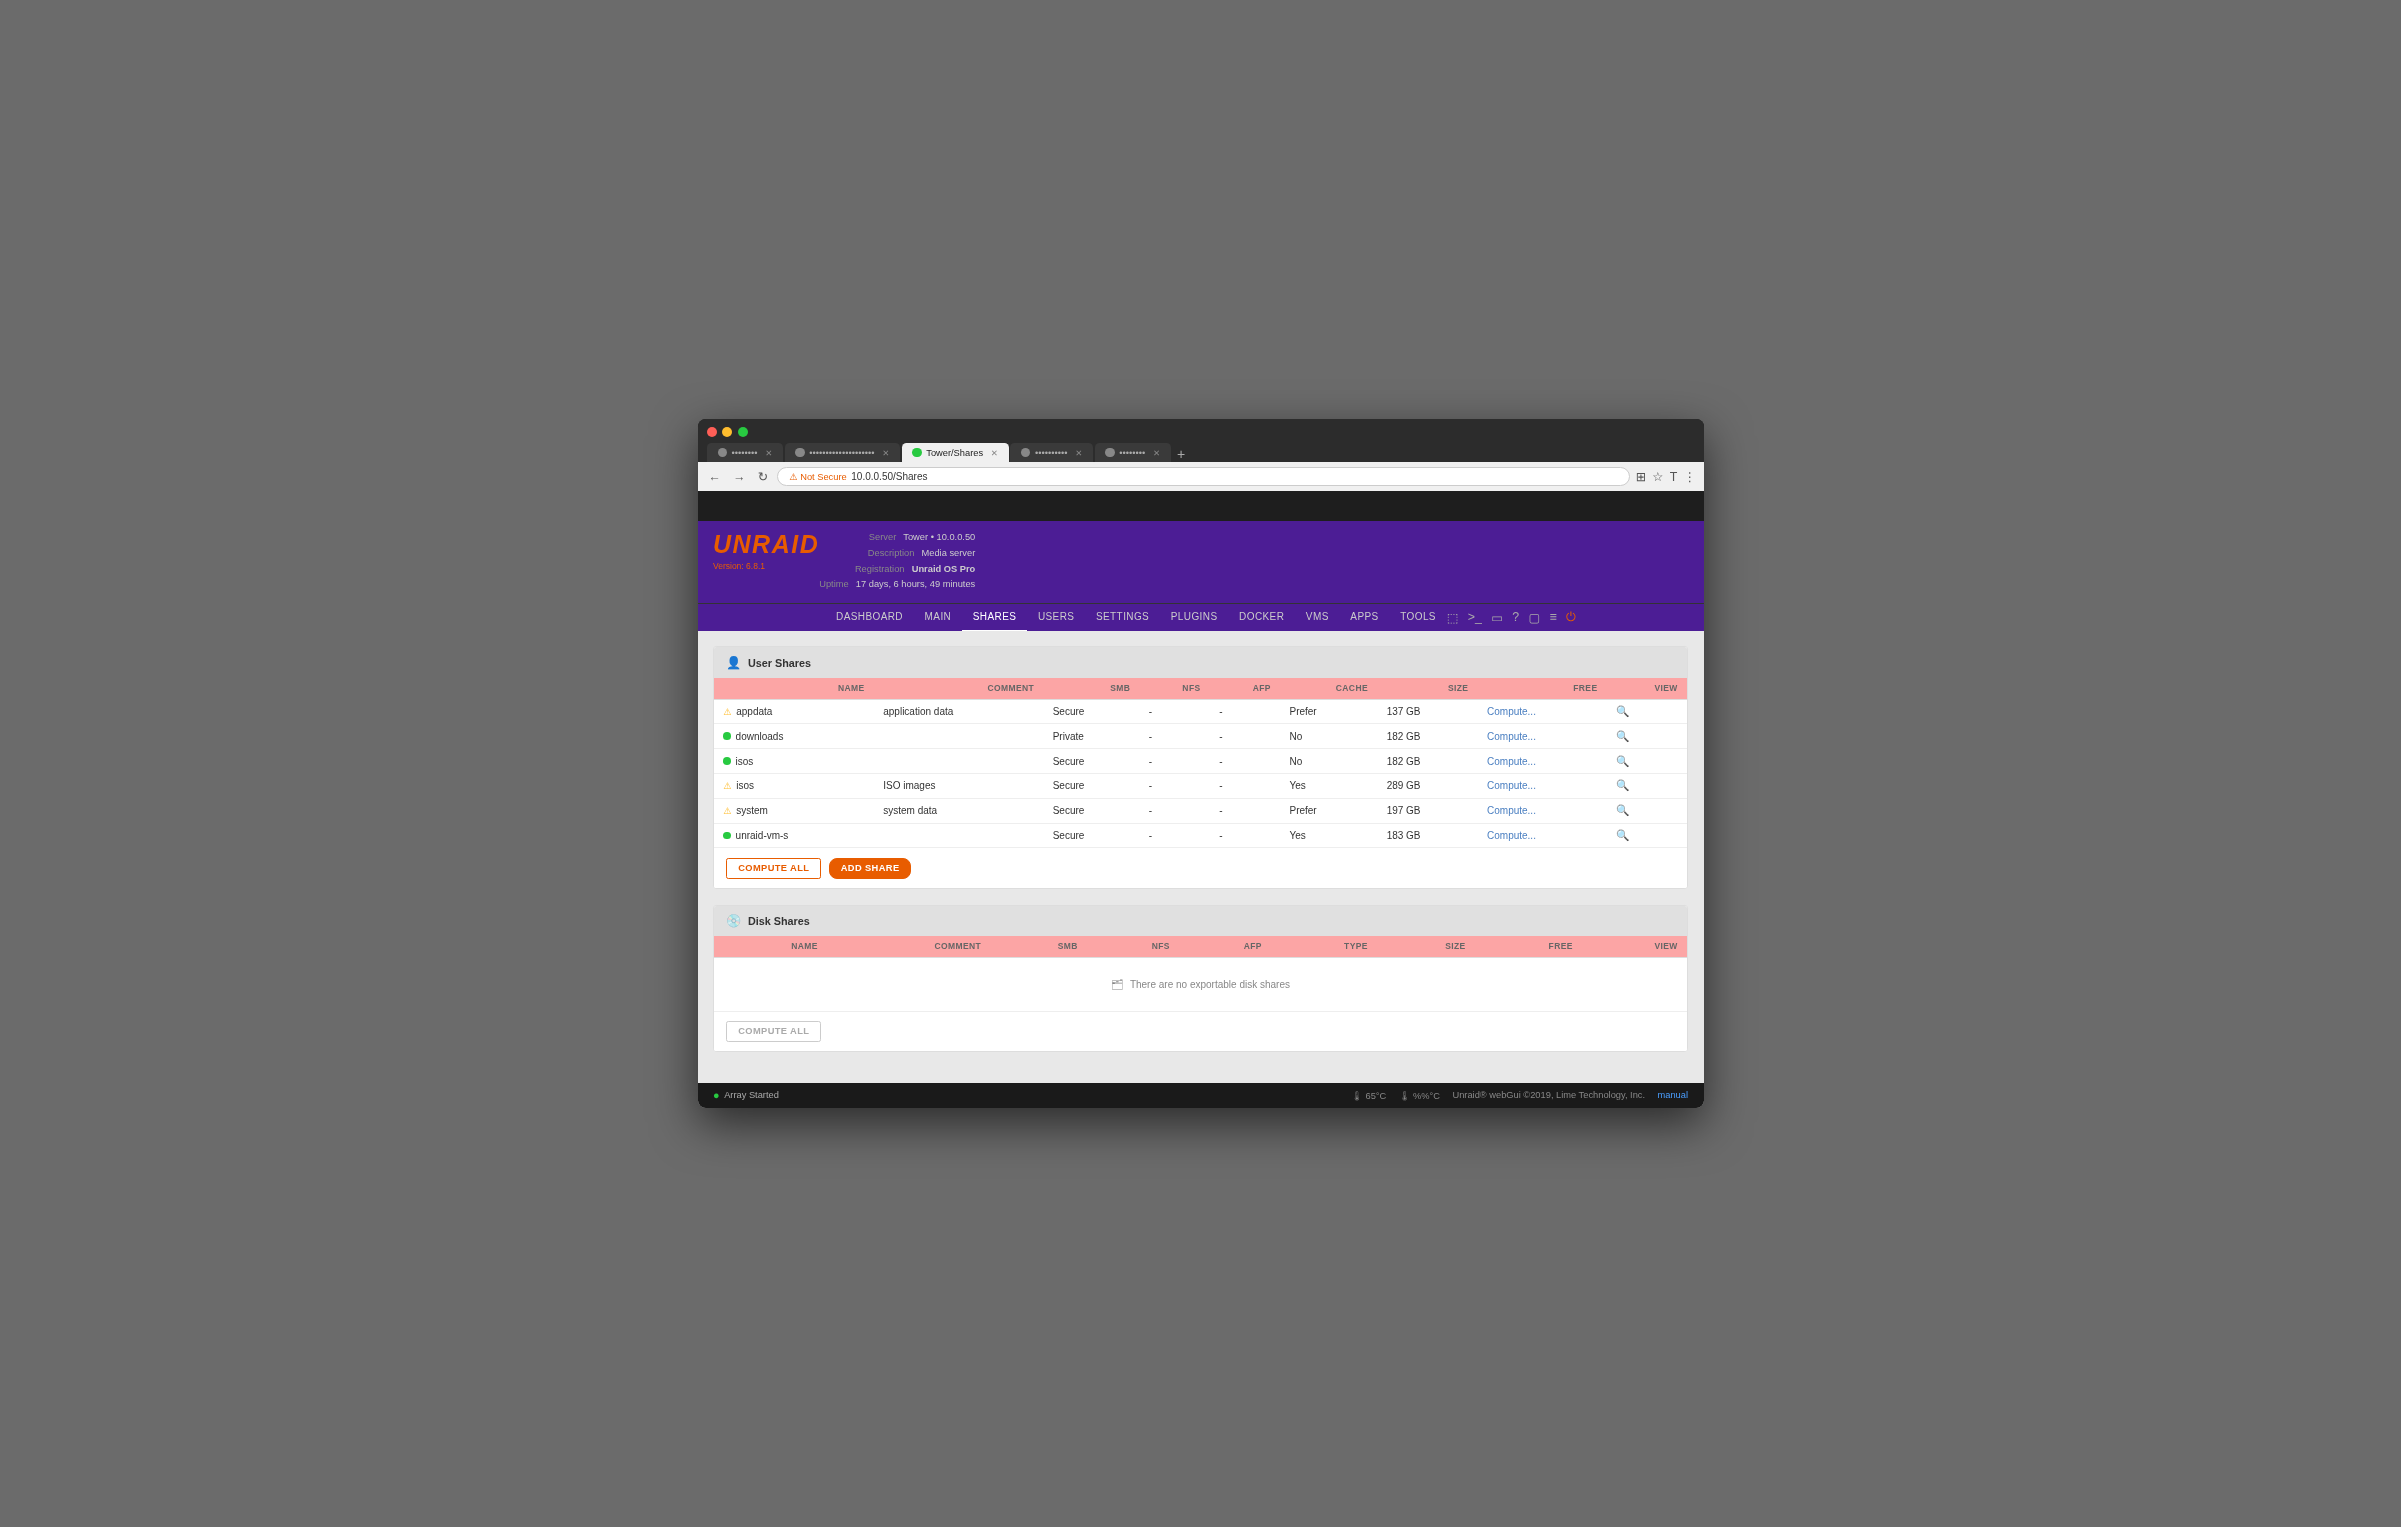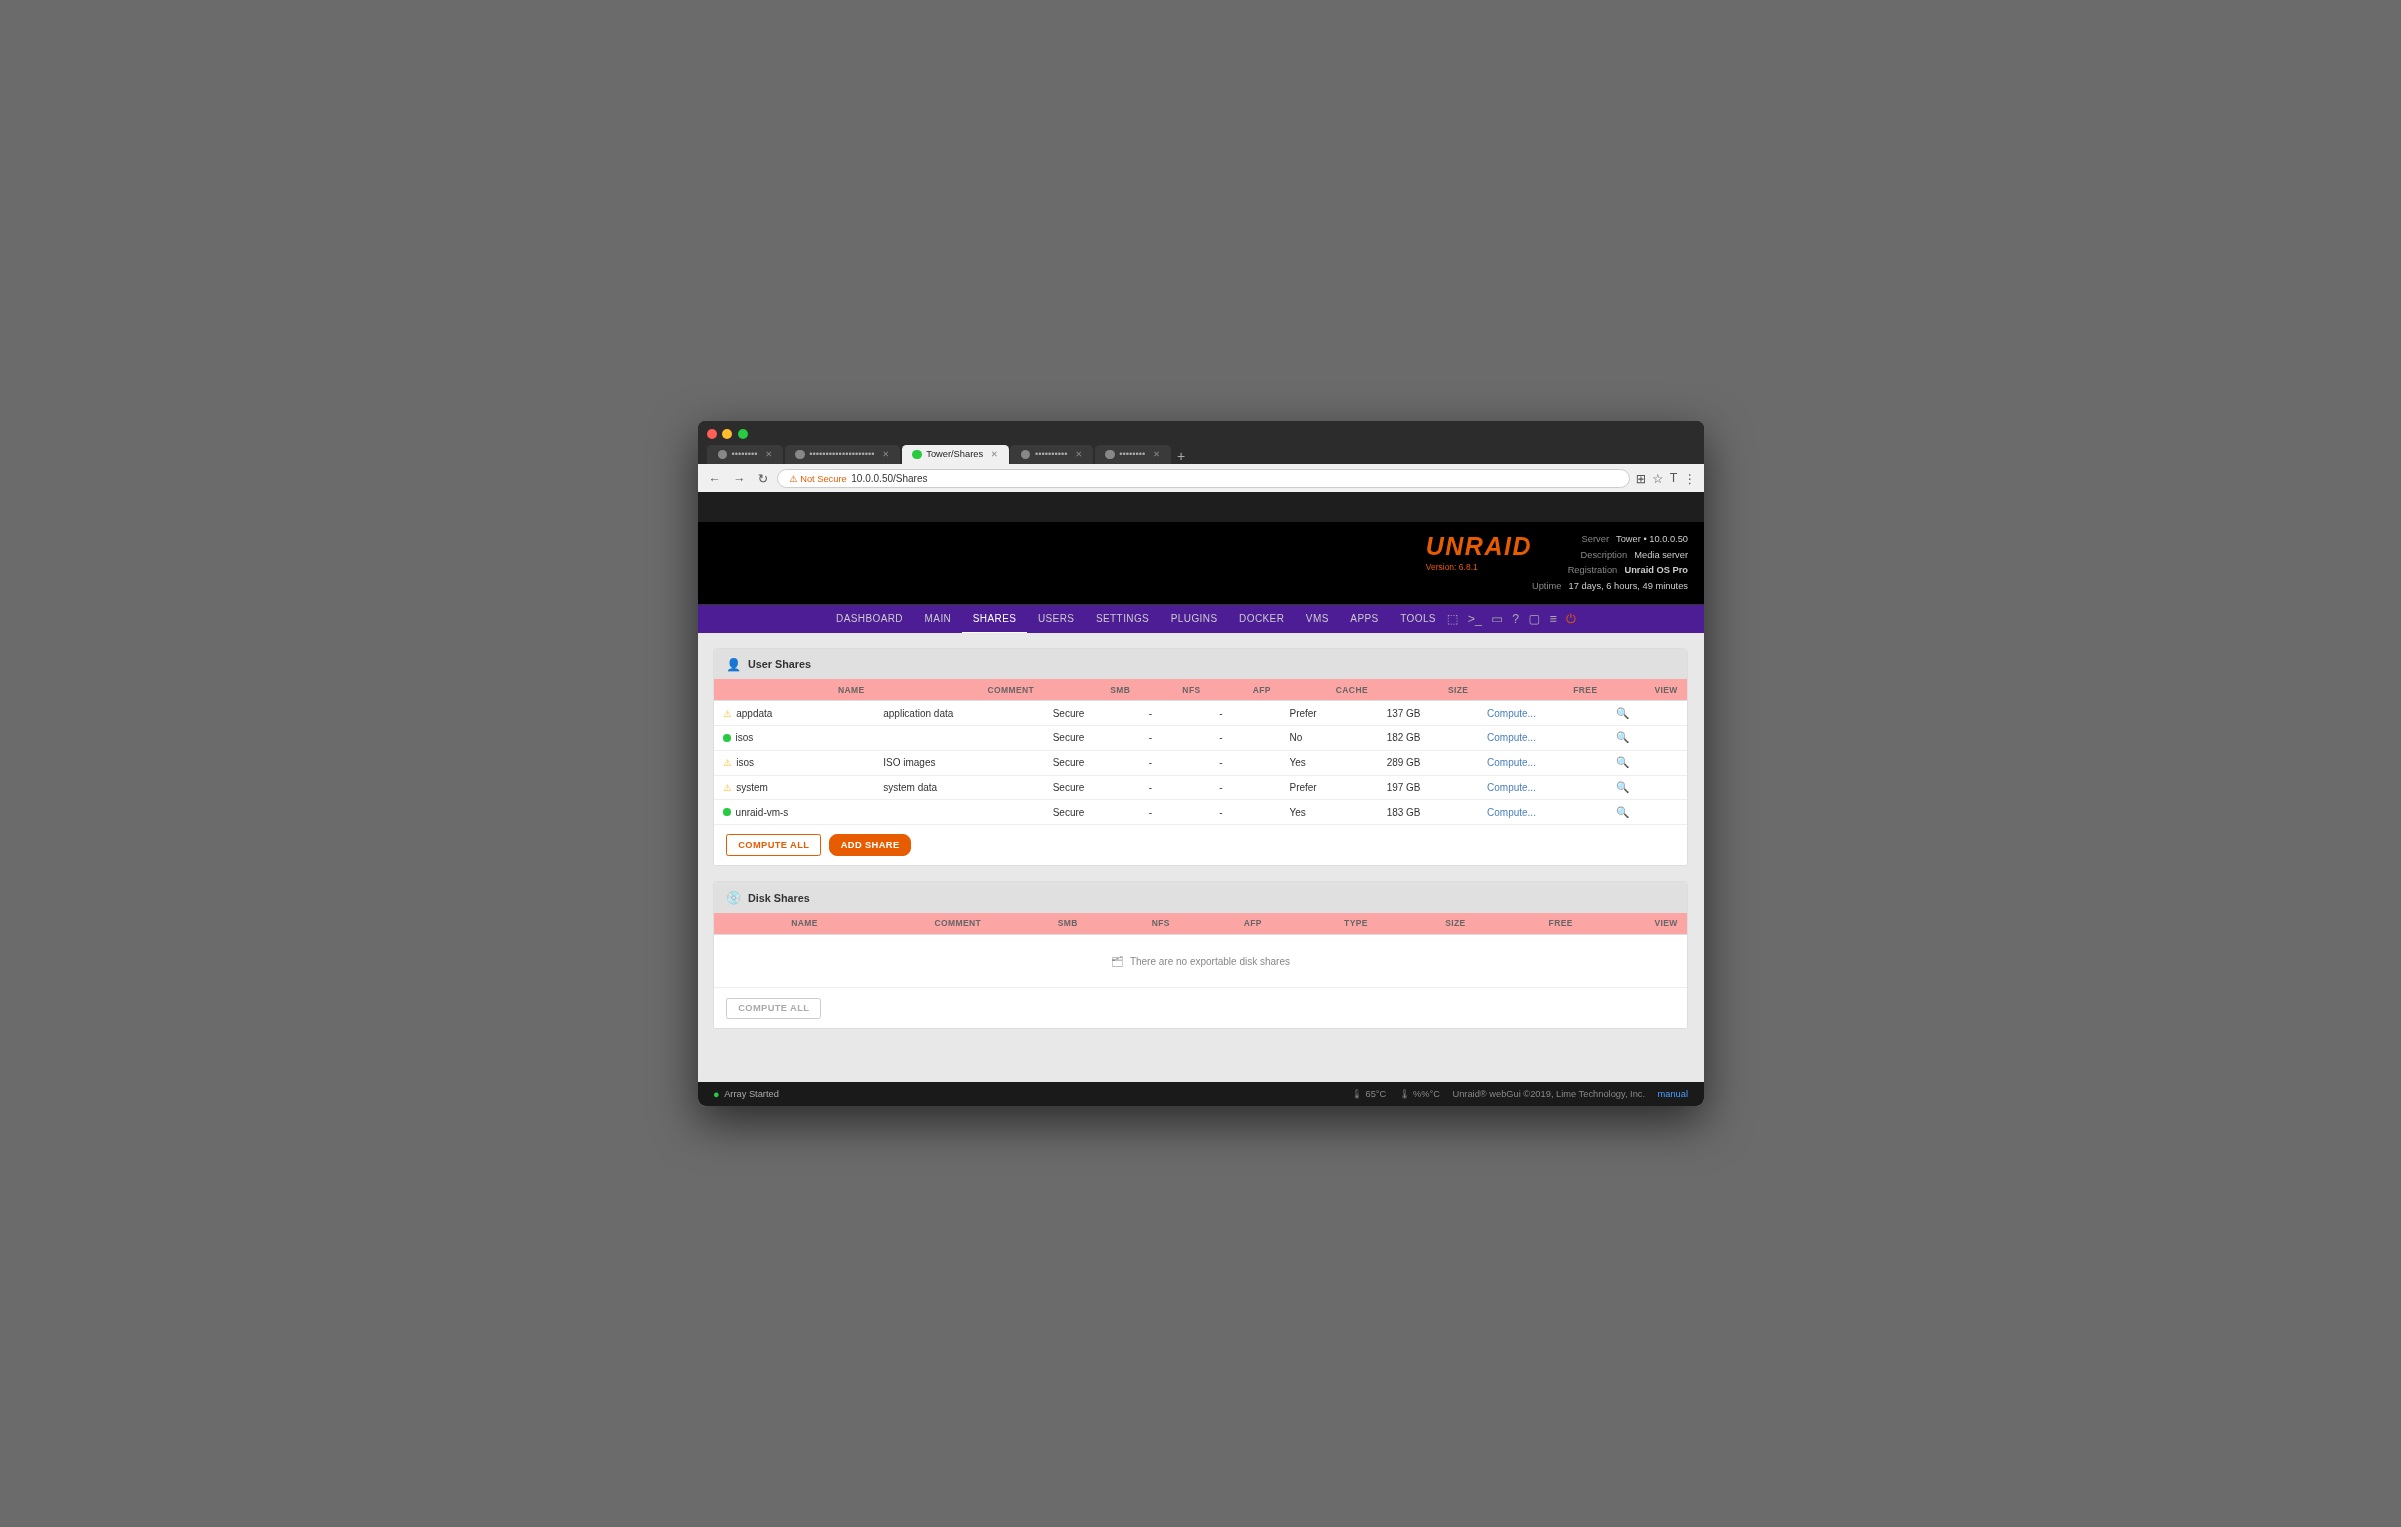--- a/index.html
+++ b/index.html
@@ -121,25 +121,25 @@
       color: #555;
     }
     .toolbar-icon { font-size: 12.4px; cursor: pointer; }
     
     .page-content {
       background: #f0f0f0;
       min-height: 542px;
     }
     
     .unraid-header {
-      background: #000000;
+      background: #4c1d95;
       padding: 9.3px 15.5px;
       display: flex;
       align-items: flex-start;
-      justify-content: flex-end;
+      justify-content: flex-start;
       margin-top: 30px;
     }
     .unraid-logo {
       display: flex;
       flex-direction: column;
     }
     .logo-text {
       font-size: 25px;
       font-weight: 900;
       color: #e85c00;
@@ -476,20 +476,40 @@
           <span class="status-icon" style="color:#ffbd2e;">⚠</span>
           <span class="share-name">appdata</span>
         </div>
       </td>
       <td>application data</td>
       <td>Secure</td>
       <td>-</td>
       <td>-</td>
       <td>Prefer</td>
       <td class="size-cell">137 GB</td>
+      <td>
+        <a class="compute-link">Compute...</a>
+      </td>
+      <td>
+        <span class="view-icon">🔍</span>
+      </td>
+    </tr>
+              <tr>
+      <td>
+        <div class="name-wrapper">
+          <span class="status-dot status-green"></span>
+          <span class="share-name">downloads</span>
+        </div>
+      </td>
+      <td></td>
+      <td>Private</td>
+      <td>-</td>
+      <td>-</td>
+      <td>No</td>
+      <td class="size-cell">182 GB</td>
       <td>
         <a class="compute-link">Compute...</a>
       </td>
       <td>
         <span class="view-icon">🔍</span>
       </td>
     </tr>
               <tr>
       <td>
         <div class="name-wrapper">

